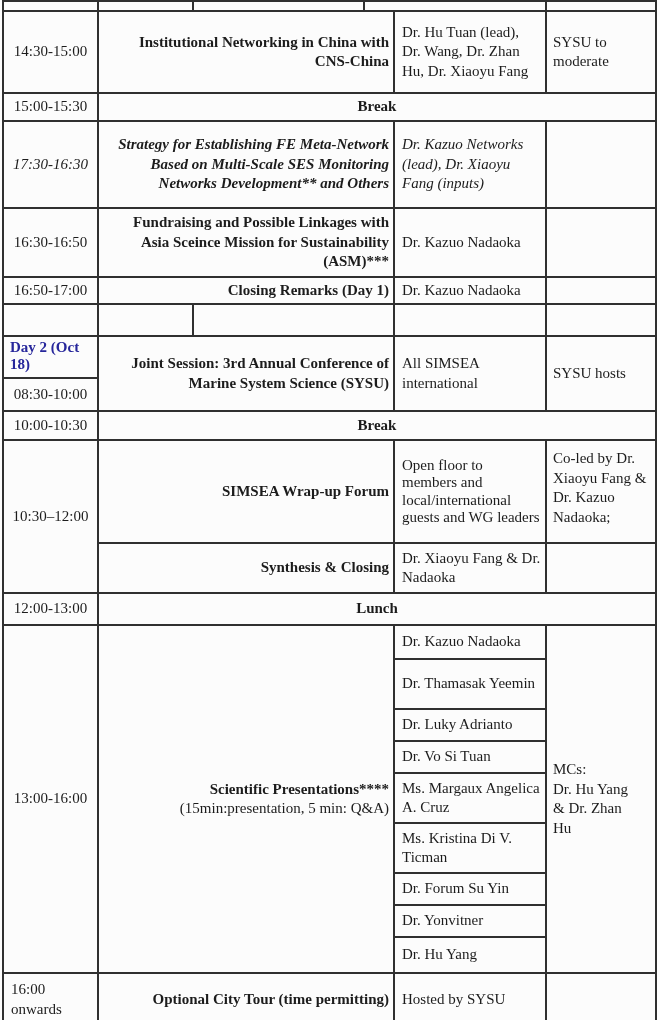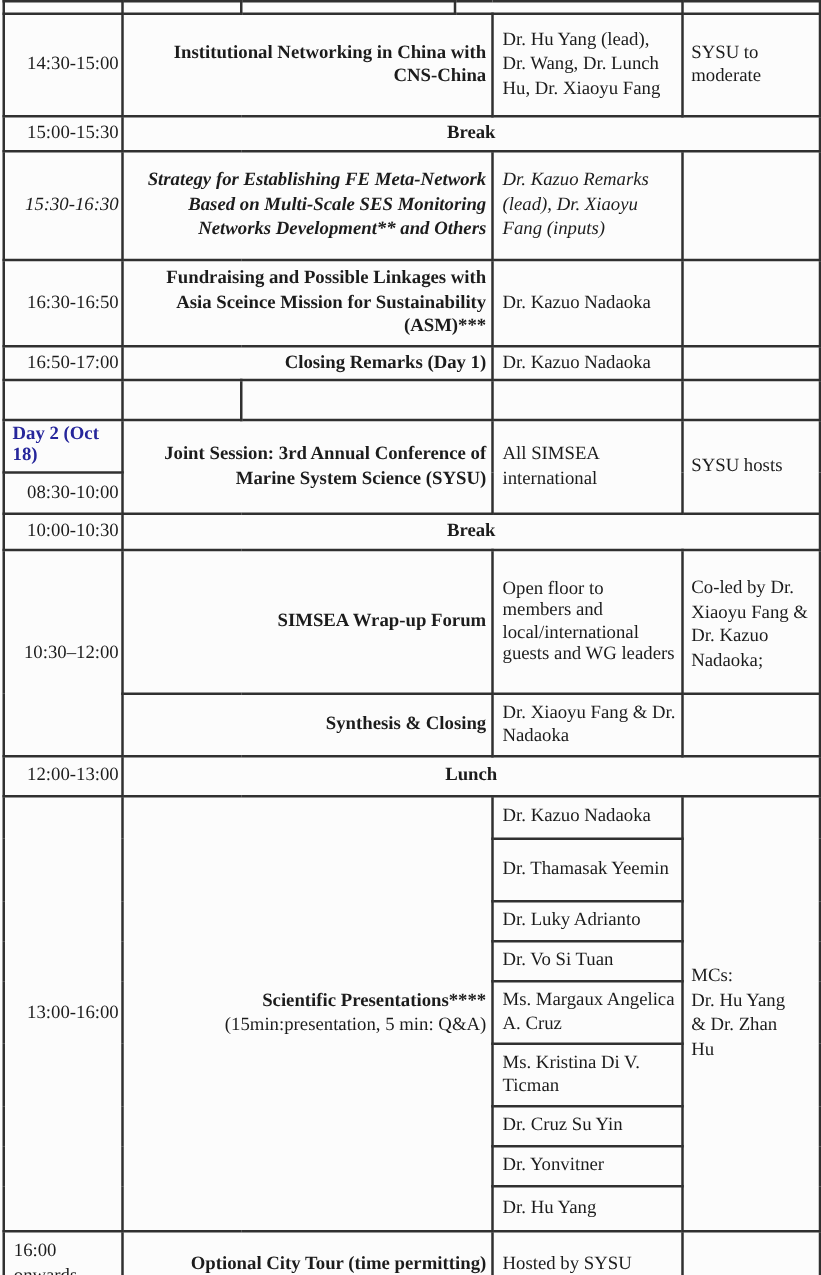--- a/index.html
+++ b/index.html
@@ -19,27 +19,27 @@
     font-size:15px;line-height:19.5px;
   }
   td{
     border:2px solid #303030;
     padding:1px 6px;
     vertical-align:middle;
     overflow:hidden;
     word-wrap:break-word;
     overflow-wrap:break-word;
   }
-  td.time{text-align:right;padding:1px 2px;border-radius:24px;}
+  td.time{text-align:center;padding:1px 2px;border-radius:24px;}
   td.time-left{text-align:left;padding:1px 2px 1px 7px;}
   td.title{font-weight:bold;padding:2px 4px 2px 8px;text-align:right;}
   td.merge{font-weight:bold;text-align:center;border-radius:10px;}
   td.who{padding:2px 4px 2px 7px;}
   td.note{padding:2px 4px 2px 6px;}
-  td.vtop{vertical-align:top;padding-top:20px;}
+  td.vtop{vertical-align:top;padding-top:8px;}
   td.day2{
     color:#26269b;font-weight:bold;
     padding:2px 2px 2px 6px;vertical-align:top;line-height:17px;
   }
   td.tight{line-height:17.5px;}
   .pre{white-space:pre-line;}
   .subtitle{font-weight:normal;}
   
   tr.r0 td{height:8px;padding:0;}
   tr.r1 td{height:76px;}
@@ -79,33 +79,33 @@
       <td></td>
       <td></td>
       <td></td>
       <td colspan="2"></td>
       <td></td>
     </tr>
 
     <tr class="r1">
       <td class="time">14:30-15:00</td>
       <td class="title" colspan="3">Institutional Networking in China with CNS-China</td>
-      <td class="who">Dr. Hu Yang (lead), Dr. Wang, Dr. Lunch Hu, Dr. Xiaoyu Fang</td>
+      <td class="who">Dr. Hu Tuan (lead), Dr. Wang, Dr. Zhan Hu, Dr. Xiaoyu Fang</td>
       <td class="note">SYSU to moderate</td>
     </tr>
 
     <tr class="r2">
       <td class="time">15:00-15:30</td>
       <td class="merge" colspan="5">Break</td>
     </tr>
 
     <tr class="r3">
-      <td class="time">15:30-16:30</td>
+      <td class="time">17:30-16:30</td>
       <td class="title" colspan="3">Strategy for Establishing FE Meta-Network Based on Multi-Scale SES Monitoring Networks Development** and Others</td>
-      <td class="who">Dr. Kazuo Remarks (lead), Dr. Xiaoyu Fang (inputs)</td>
+      <td class="who">Dr. Kazuo Networks (lead), Dr. Xiaoyu Fang (inputs)</td>
       <td class="note"></td>
     </tr>
 
     <tr class="r4">
       <td class="time">16:30-16:50</td>
       <td class="title" colspan="3">Fundraising and Possible Linkages with Asia Sceince Mission for Sustainability (ASM)***</td>
       <td class="who">Dr. Kazuo Nadaoka</td>
       <td class="note"></td>
     </tr>
 
@@ -177,21 +177,21 @@
     <tr class="p1l">
           <td class="who">Dr. Vo Si Tuan</td>
         </tr>
     <tr class="p2l">
           <td class="who">Ms. Margaux Angelica A. Cruz</td>
         </tr>
     <tr class="p2l">
           <td class="who">Ms. Kristina Di V. Ticman</td>
         </tr>
     <tr class="p1l">
-          <td class="who">Dr. Cruz Su Yin</td>
+          <td class="who">Dr. Forum Su Yin</td>
         </tr>
     <tr class="p1l">
           <td class="who">Dr. Yonvitner</td>
         </tr>
     <tr class="pLast">
           <td class="who">Dr. Hu Yang</td>
         </tr>
 
     <tr class="r12">
       <td class="time-left">16:00 onwards</td>

